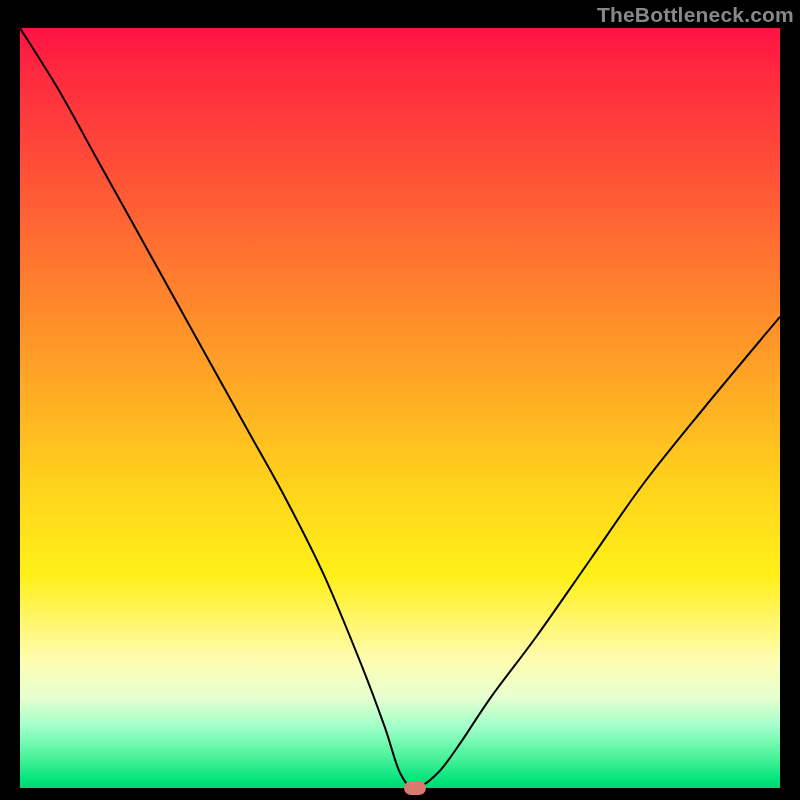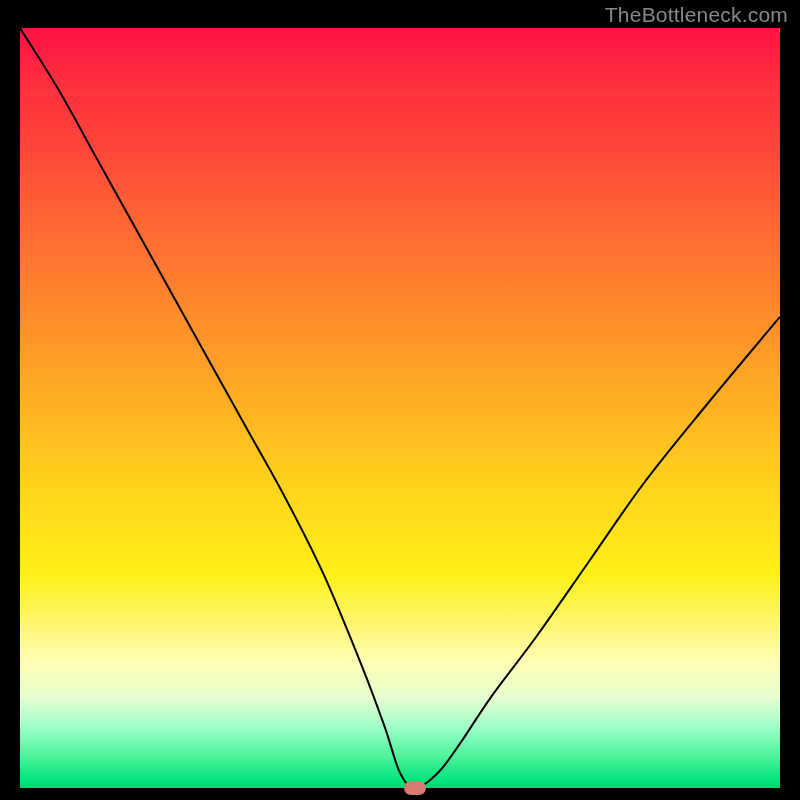--- a/index.html
+++ b/index.html
@@ -13,24 +13,24 @@
   }
   .frame {
     position: relative;
     width: 800px;
     height: 800px;
     background: #000;
   }
   .watermark {
     position: absolute;
     top: 3px;
-    right: 12px;
+    right: 6px;
     color: #888;
     font-size: 21px;
-    font-weight: 400;
+    font-weight: 700;
     letter-spacing: 0.2px;
     z-index: 10;
   }
   .plot {
     position: absolute;
     left: 20px;
     top: 28px;
     width: 760px;
     height: 760px;
     

